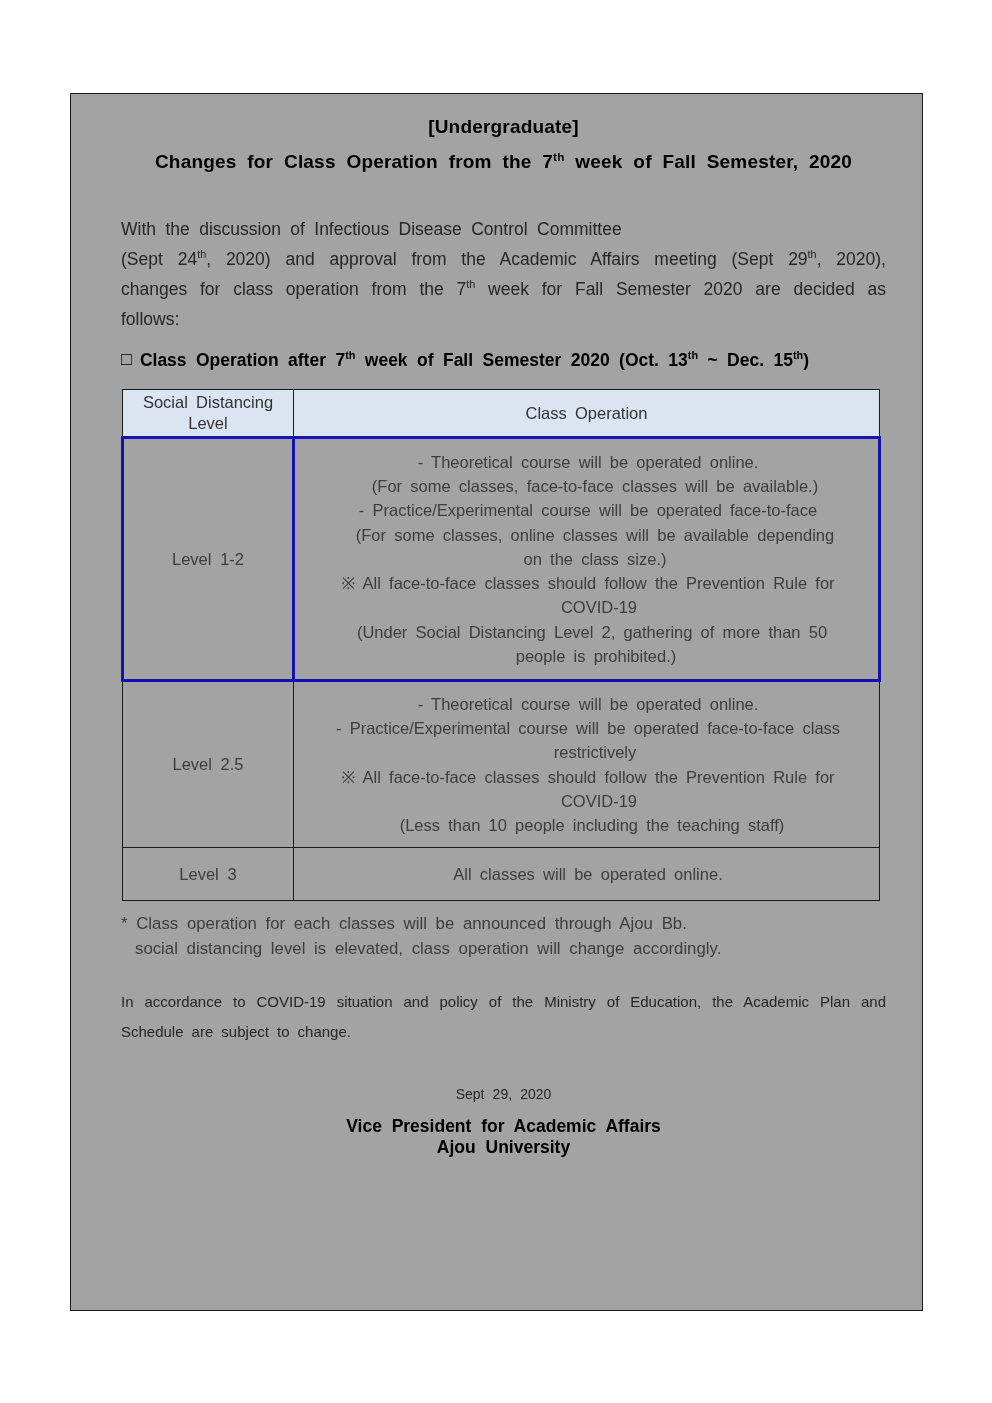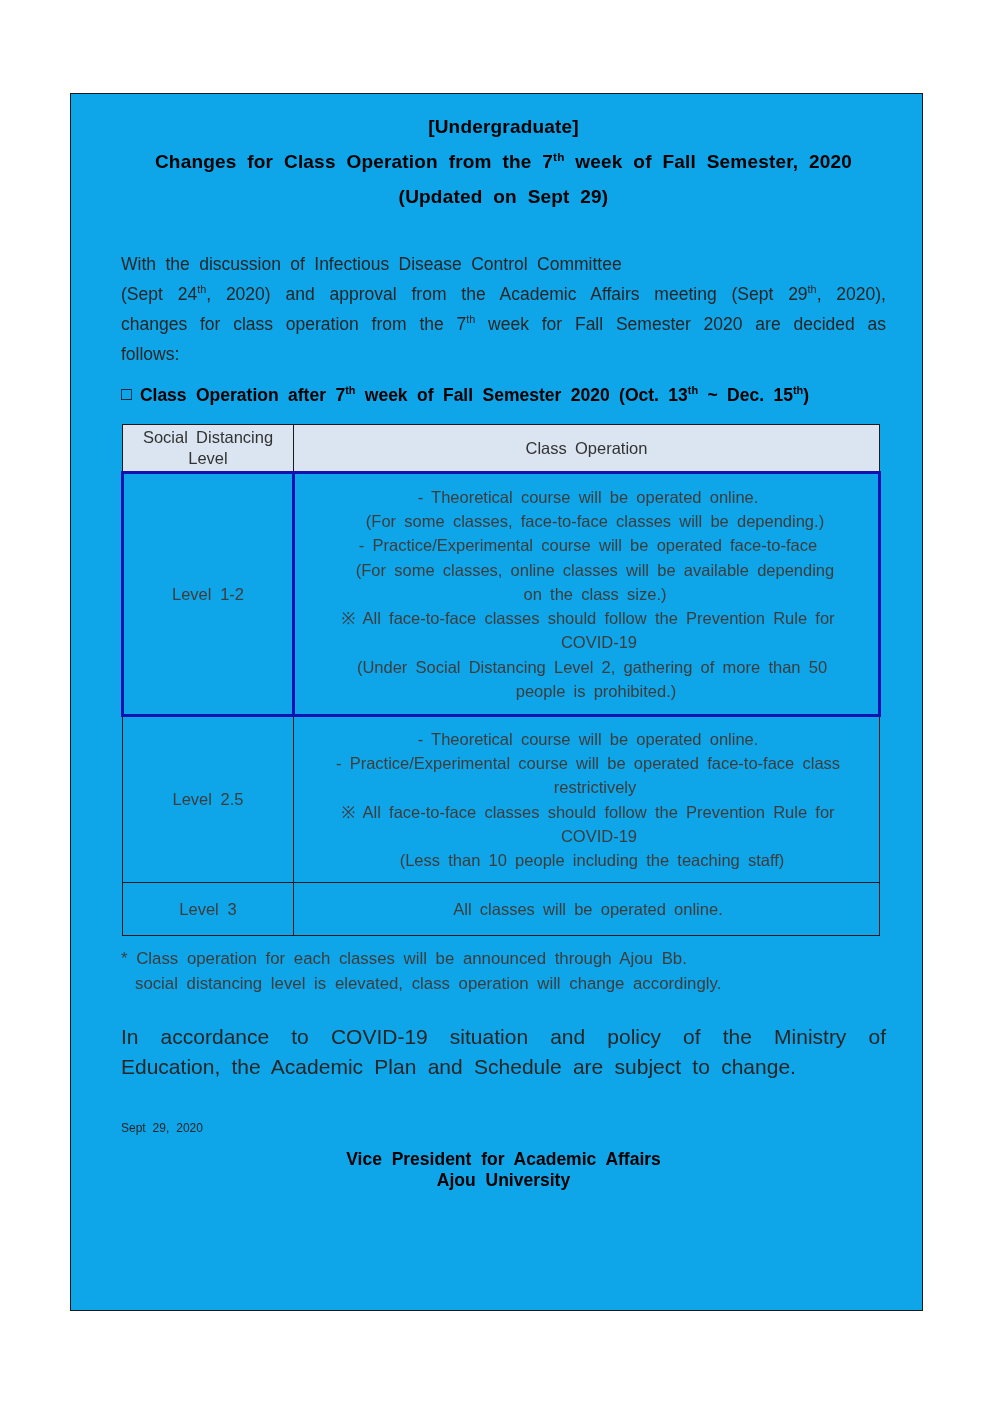--- a/index.html
+++ b/index.html
@@ -19,21 +19,21 @@
     background: #ffffff;
     overflow: hidden;
   }
   .page-border {
     position: absolute;
     left: 70px;
     top: 93px;
     width: 853px;
     height: 1218px;
     border: 1px solid #1a1a1a;
-    background: #0ea5e9;
+    background: #a3a3a3;
     padding: 19px 36px 0 50px;
   }
   sup { font-size: 0.62em; vertical-align: super; line-height: 0; }
 
   .title-block { text-align: center; color: #000; }
   .title-line {
     font-size: 19px;
     font-weight: bold;
     line-height: 27px;
     margin-bottom: 8px;
@@ -116,31 +116,31 @@
   .footnotes {
     margin-top: 11px;
     font-size: 16.8px;
     color: #3d3d3d;
     word-spacing: 0.24em;
   }
   .footnotes .line { line-height: 24.8px; }
 
   .closing-para {
     margin-top: 25px;
-    font-size: 21px;
+    font-size: 15px;
     color: #262626;
     word-spacing: 0.26em;
     line-height: 30px;
     text-align: justify;
   }
 
   .date-line {
     margin-top: 39px;
-    text-align: left;
-    font-size: 12px;
+    text-align: center;
+    font-size: 14px;
     color: #262626;
     word-spacing: 0.3em;
   }
   .sig-line {
     text-align: center;
     font-size: 17.5px;
     font-weight: bold;
     color: #000;
     word-spacing: 0.28em;
   }
@@ -149,21 +149,20 @@
 </style>
 </head>
 <body>
 
 <div class="canvas">
   <div class="page-border">
 
     <div class="title-block">
       <div class="title-line">[Undergraduate]</div>
       <div class="title-line"><span>Changes for Class Operation from the 7</span><sup>th</sup><span> week of Fall Semester, 2020</span></div>
-      <div class="title-line">(Updated on Sept 29)</div>
     </div>
 
     <div class="intro">
       <div>With the discussion of Infectious Disease Control Committee</div>
       <div class="flow"><span>(Sept 24</span><sup>th</sup><span>, 2020) and approval from the Academic Affairs meeting (Sept 29</span><sup>th</sup><span>, 2020), changes for class operation from the 7</span><sup>th</sup><span> week for Fall Semester 2020 are decided as follows:</span></div>
     </div>
 
     <div class="section-heading"><span class="checkbox-glyph">□</span><span><span>Class Operation after 7</span><sup>th</sup><span> week of Fall Semester 2020 (Oct. 13</span><sup>th</sup><span> ~ Dec. 15</span><sup>th</sup><span>)</span></span></div>
 
     <table class="op-table">
@@ -173,21 +172,21 @@
         </colgroup>
       <tbody>
           <tr style="height:47px;">
         <th>Social Distancing Level</th>
         <th>Class Operation</th>
       </tr>
       <tr class="accent" style="height:243px;">
         <td class="level">Level 1-2</td>
         <td class="content">
           <div class="line i0">- Theoretical course will be operated online.</div>
-          <div class="line i1">(For some classes, face-to-face classes will be depending.)</div>
+          <div class="line i1">(For some classes, face-to-face classes will be available.)</div>
           <div class="line i0">- Practice/Experimental course will be operated face-to-face</div>
           <div class="line i1">(For some classes, online classes will be available depending</div>
           <div class="line i1">on the class size.)</div>
           <div class="line i0">※ All face-to-face classes should follow the Prevention Rule for</div>
           <div class="line i2">COVID-19</div>
           <div class="line i3">(Under Social Distancing Level 2, gathering of more than 50</div>
           <div class="line i4">people is prohibited.)</div>
         </td>
       </tr>
       <tr style="height:164px;">

